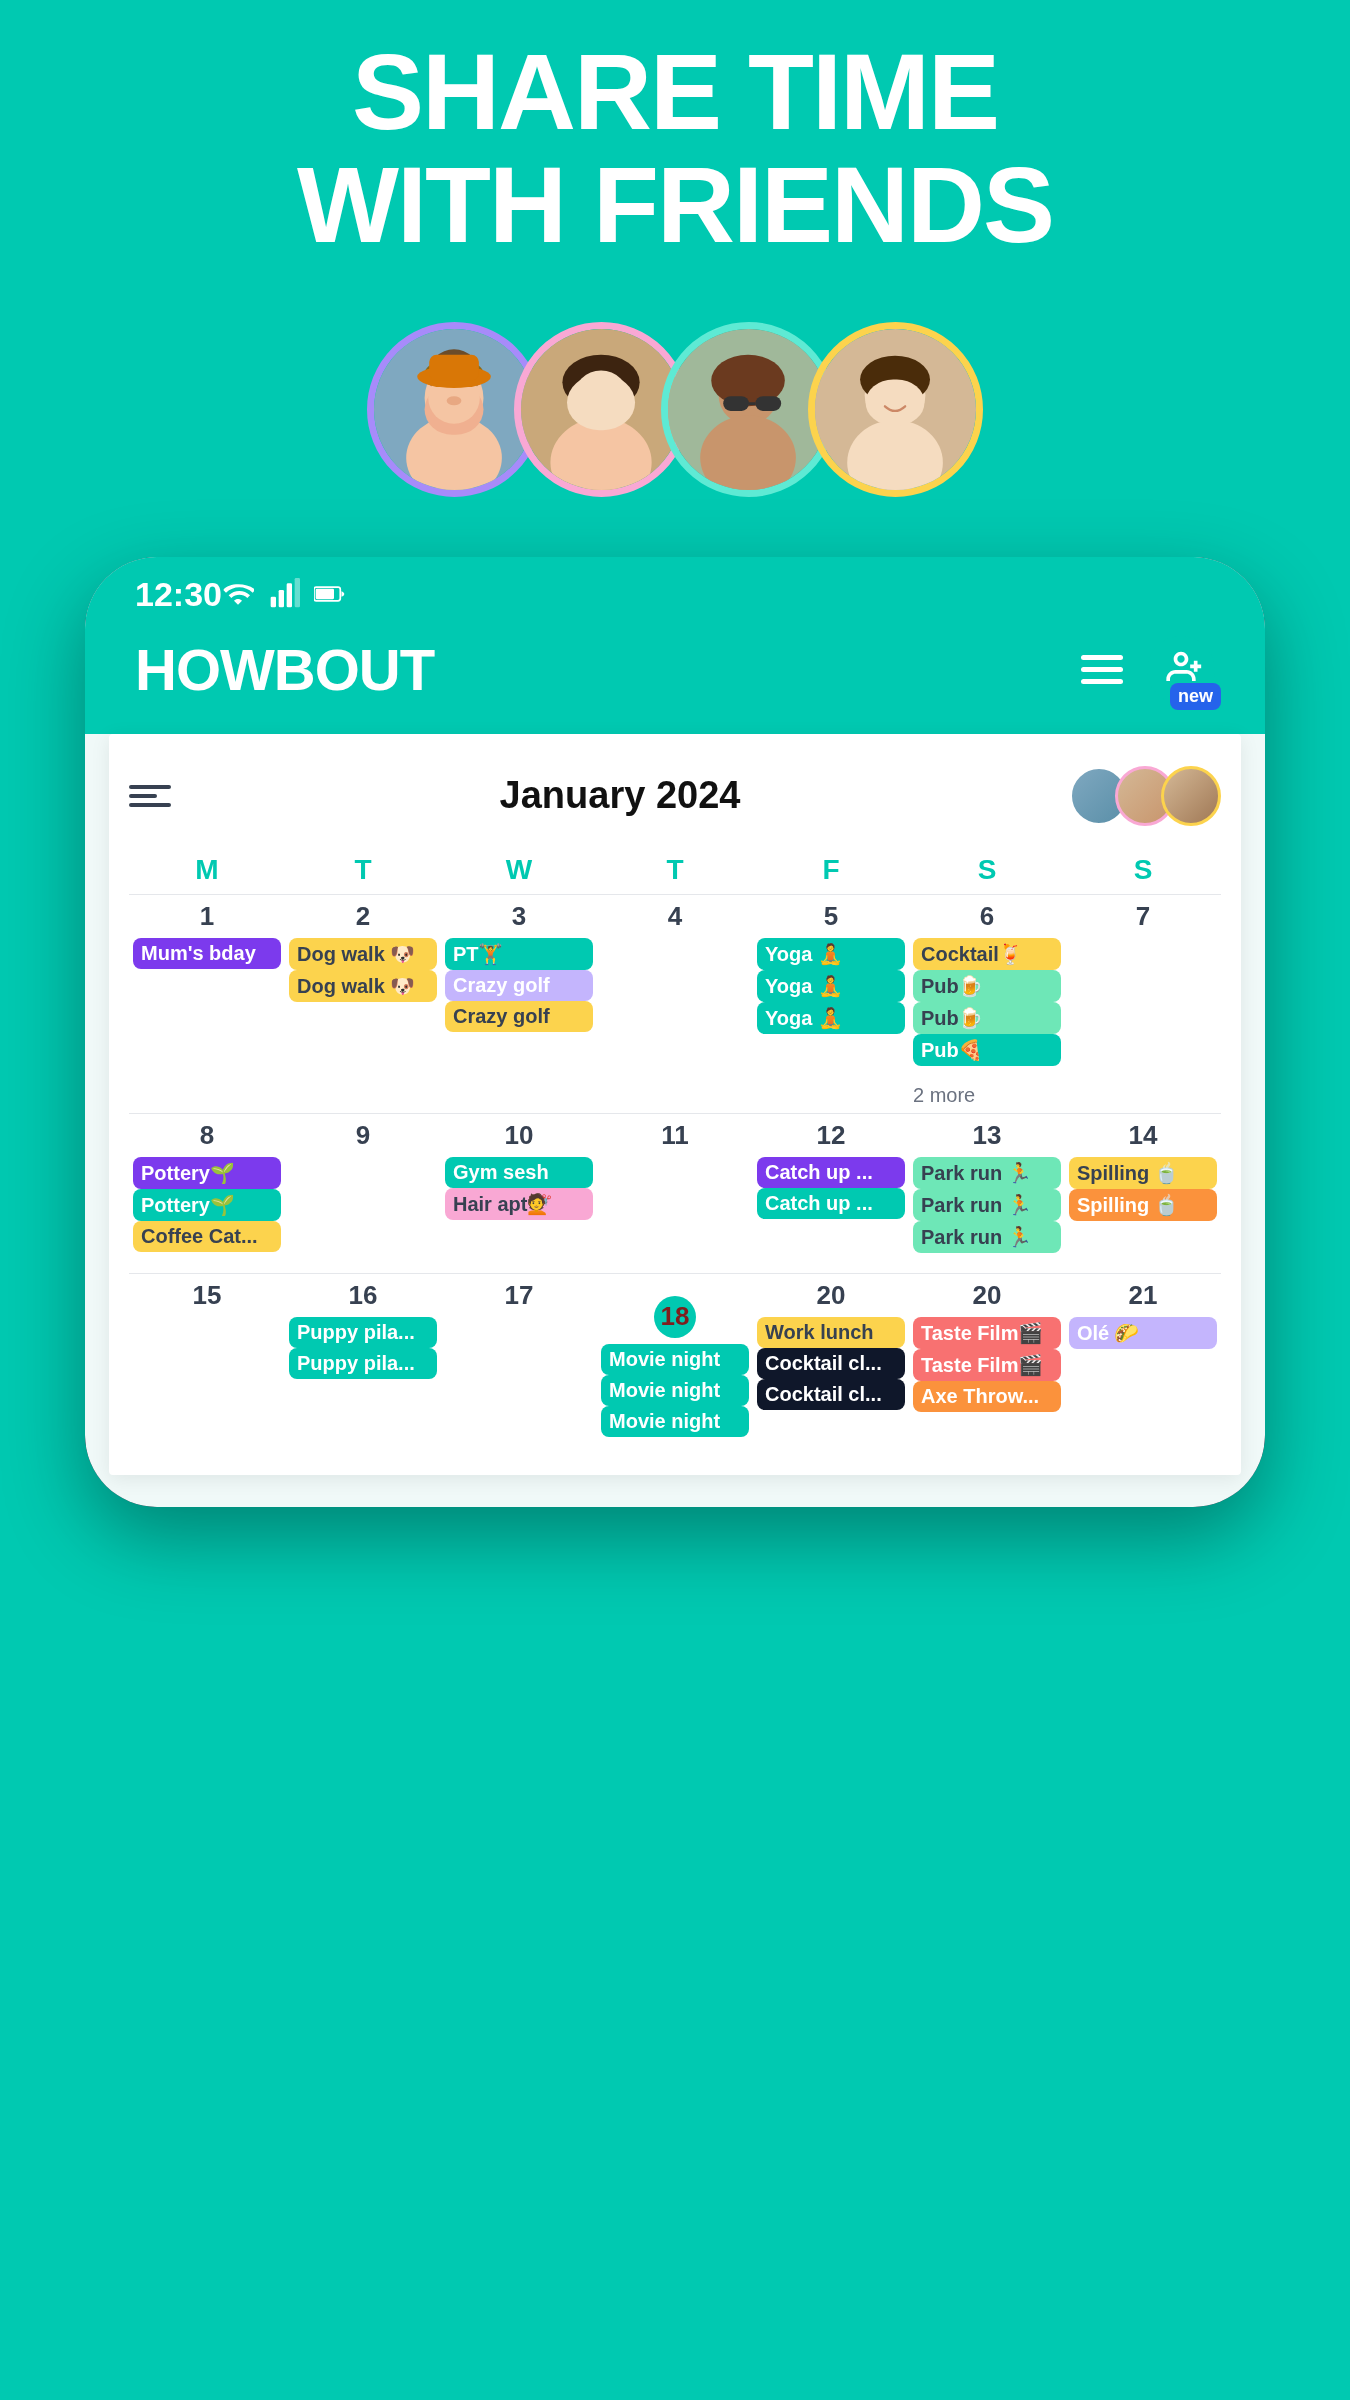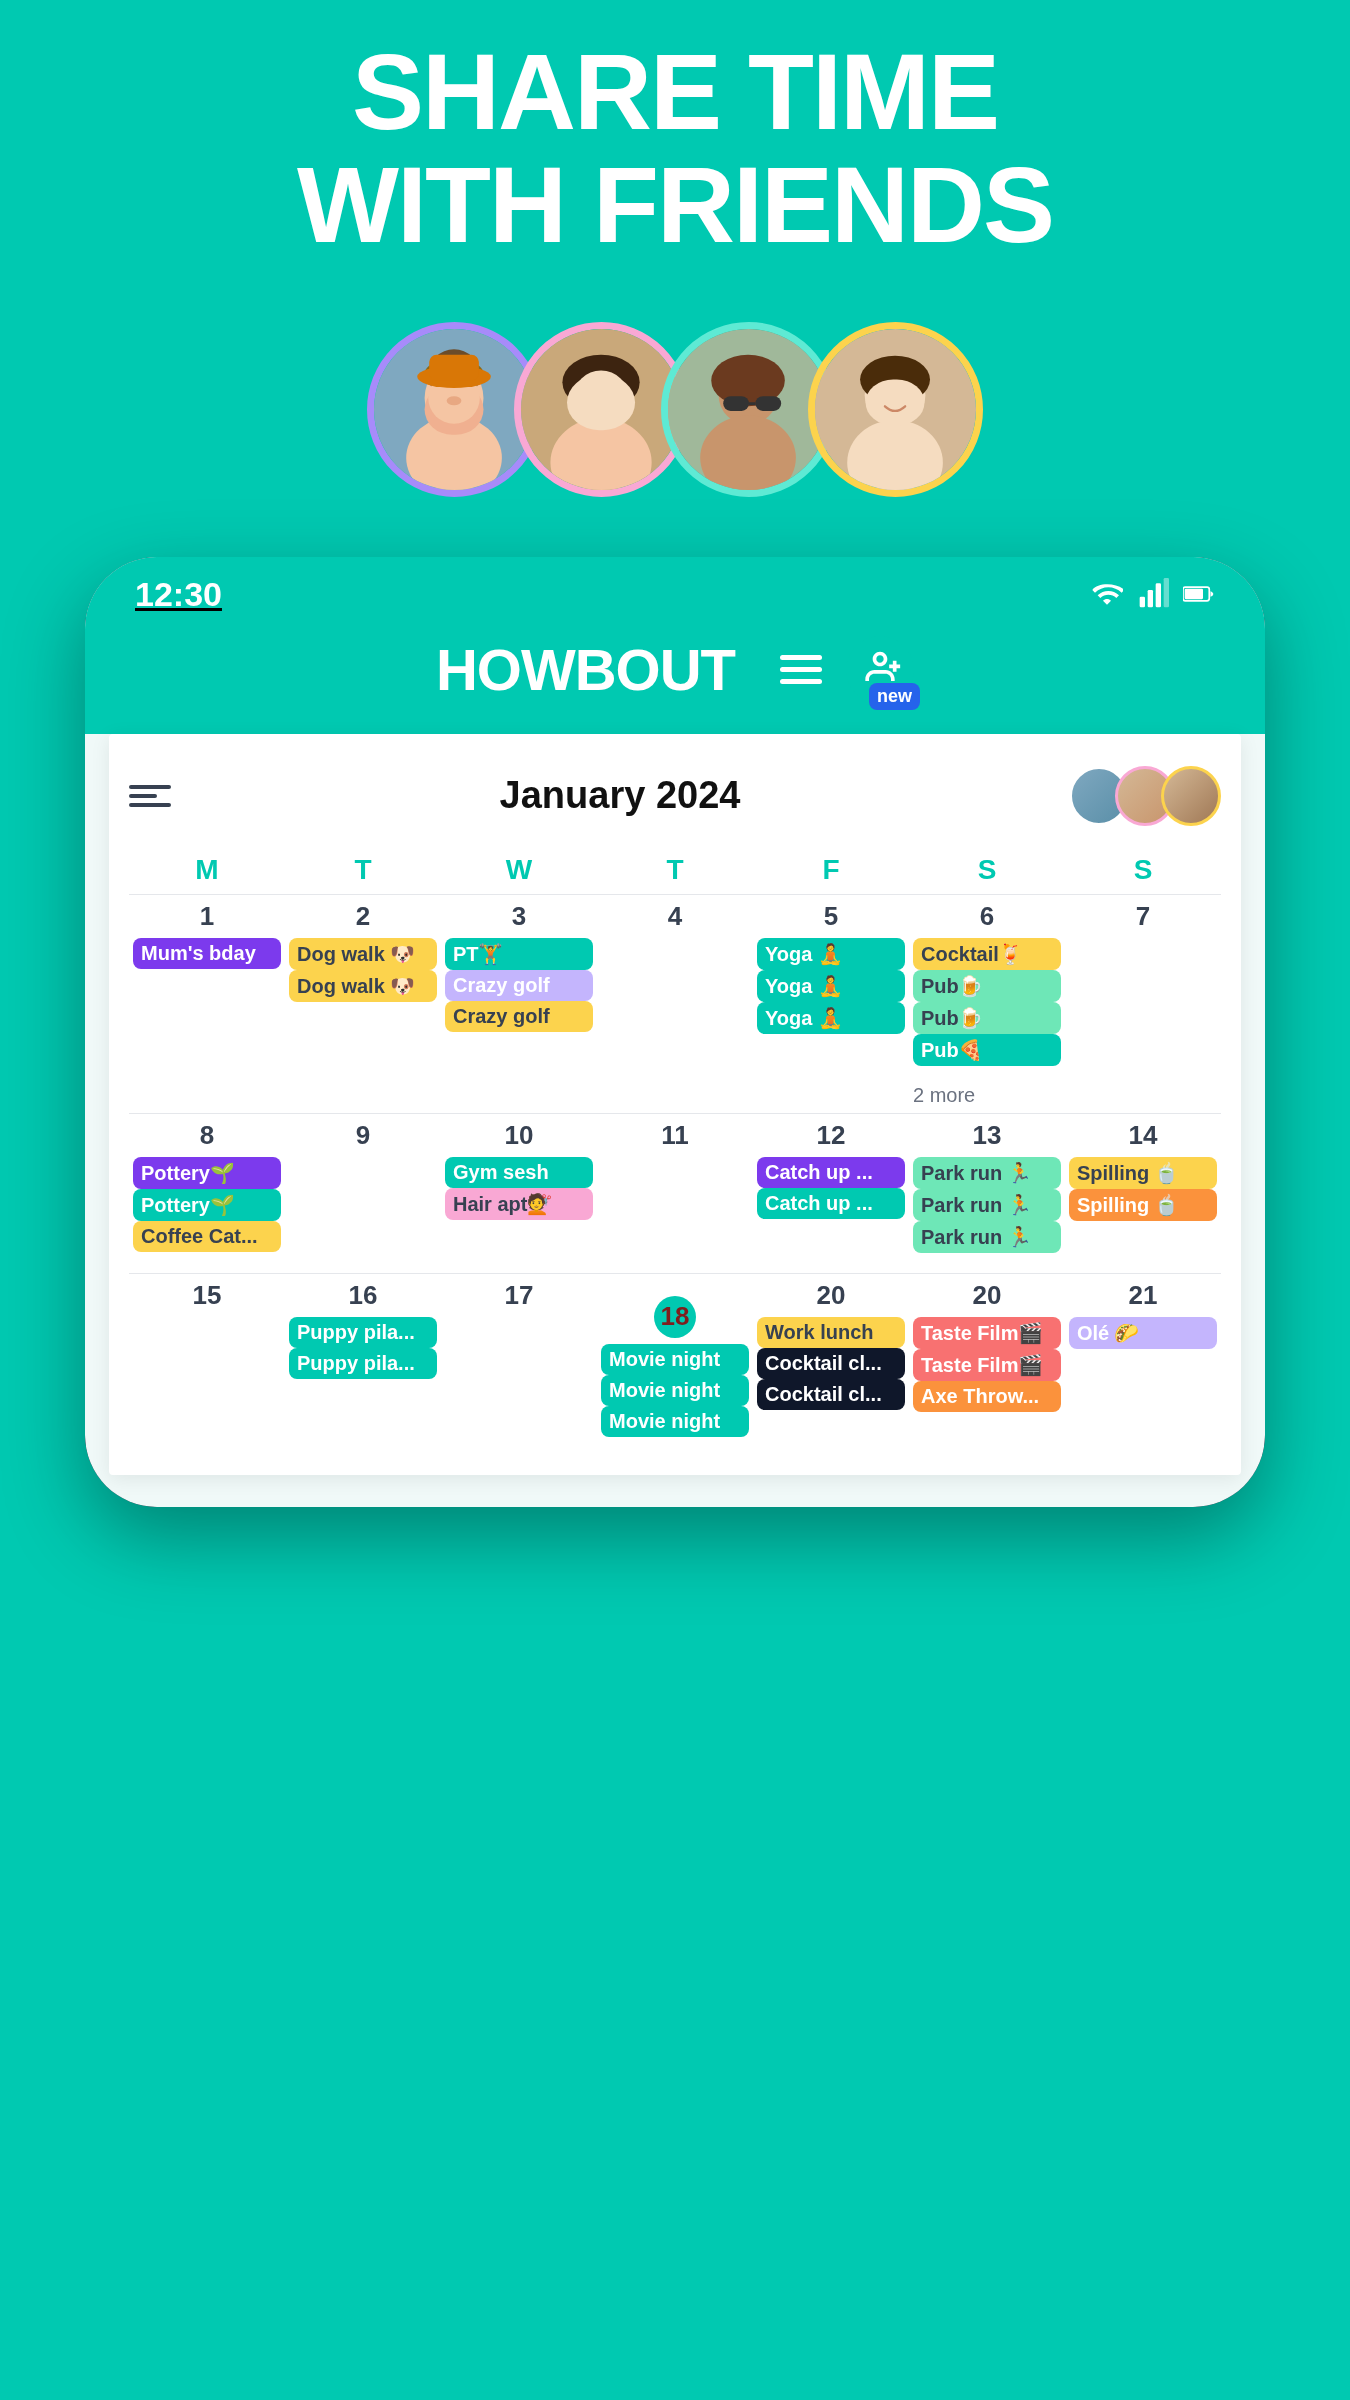--- a/index.html
+++ b/index.html
@@ -68,42 +68,40 @@
       margin: 0;
       border-radius: 70px;
       overflow: hidden;
     }
 
     
     .status-bar {
       background: #00C9B1;
       display: flex;
       align-items: center;
-      justify-content: space-between;
       padding: 18px 50px 12px;
-      text-decoration: underline;
     }
     .status-time {
       color: #fff;
       font-size: 34px;
       font-weight: 600;
     }
     .status-icons {
       display: flex;
       align-items: center;
       gap: 14px;
     }
     .status-icons svg { width: 32px; height: 32px; fill: #fff; }
 
     
     .app-header {
       background: #00C9B1;
       display: flex;
       align-items: center;
-      justify-content: center;
+      justify-content: space-between;
       padding: 10px 50px 30px;
       gap: 45px;
     }
     .app-logo {
       color: #fff;
       font-size: 58px;
       font-weight: 900;
       letter-spacing: -1px;
     }
     .header-actions {

